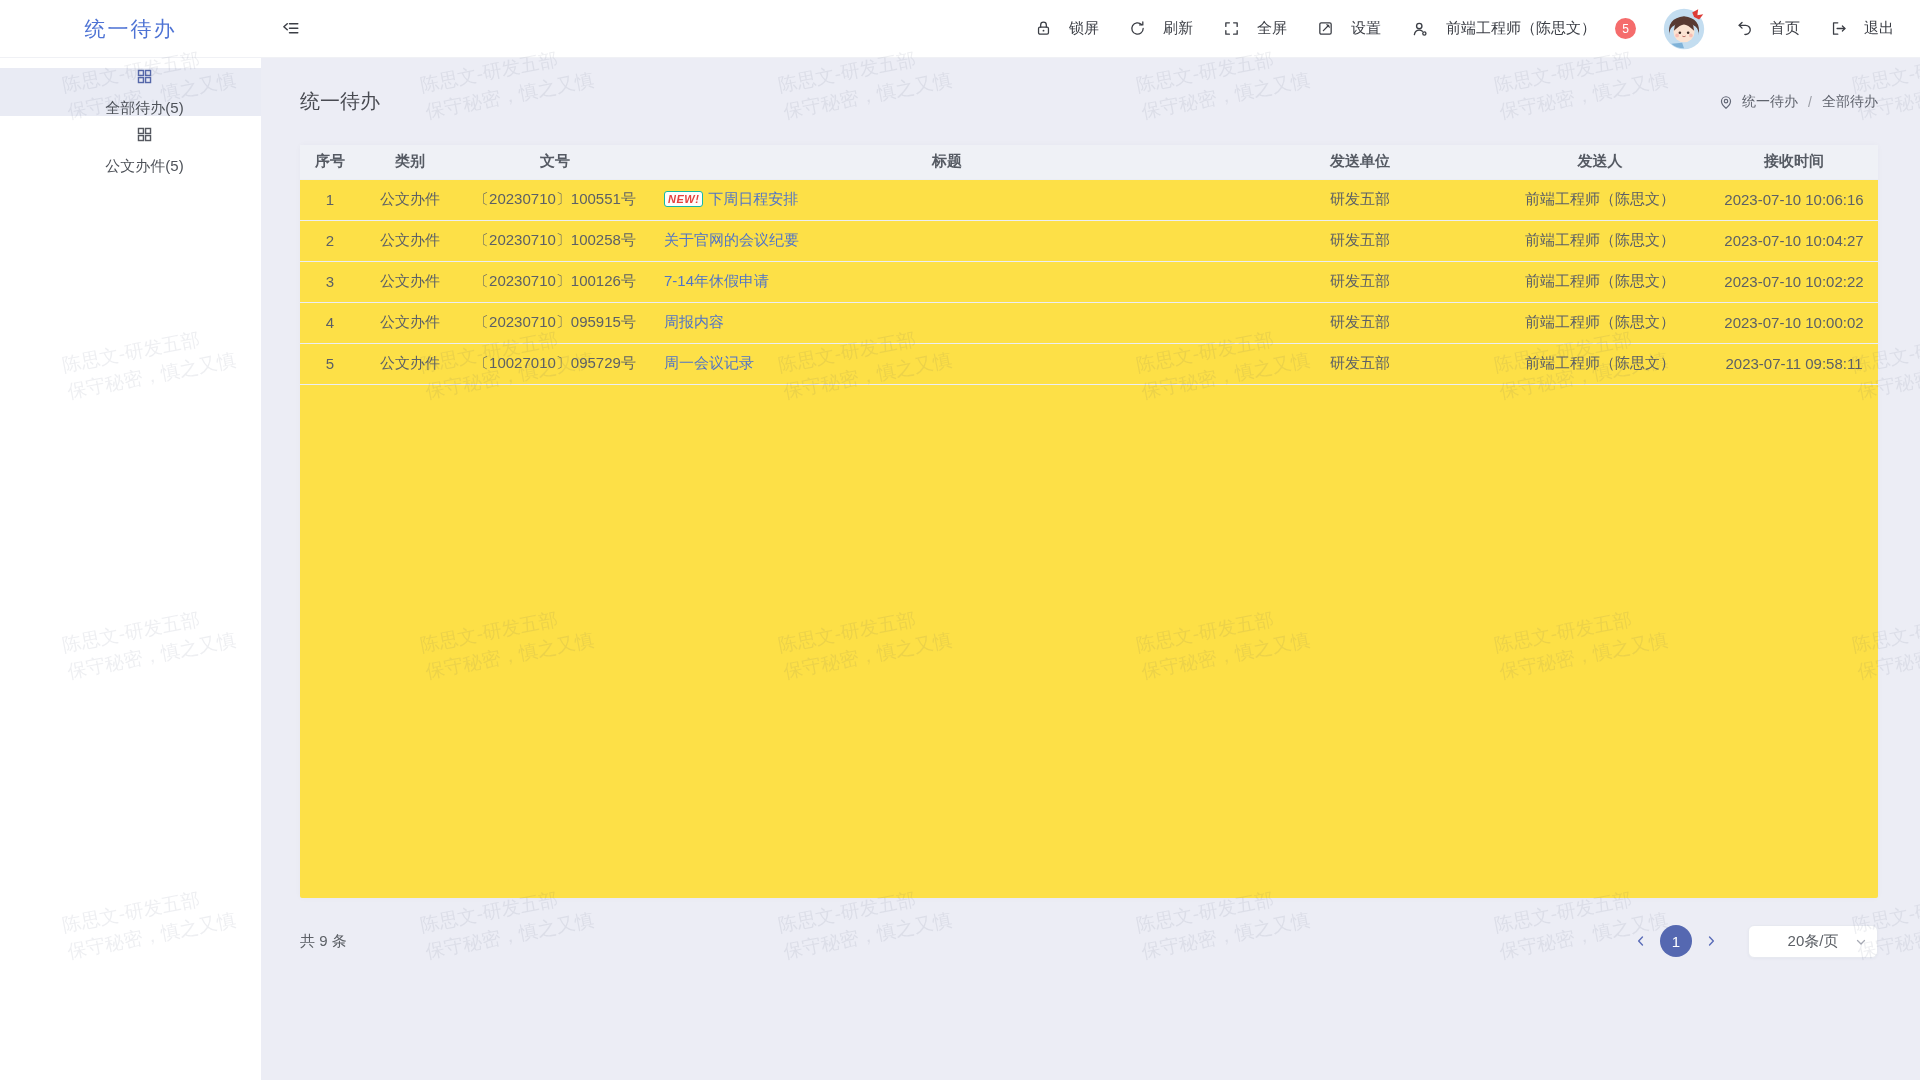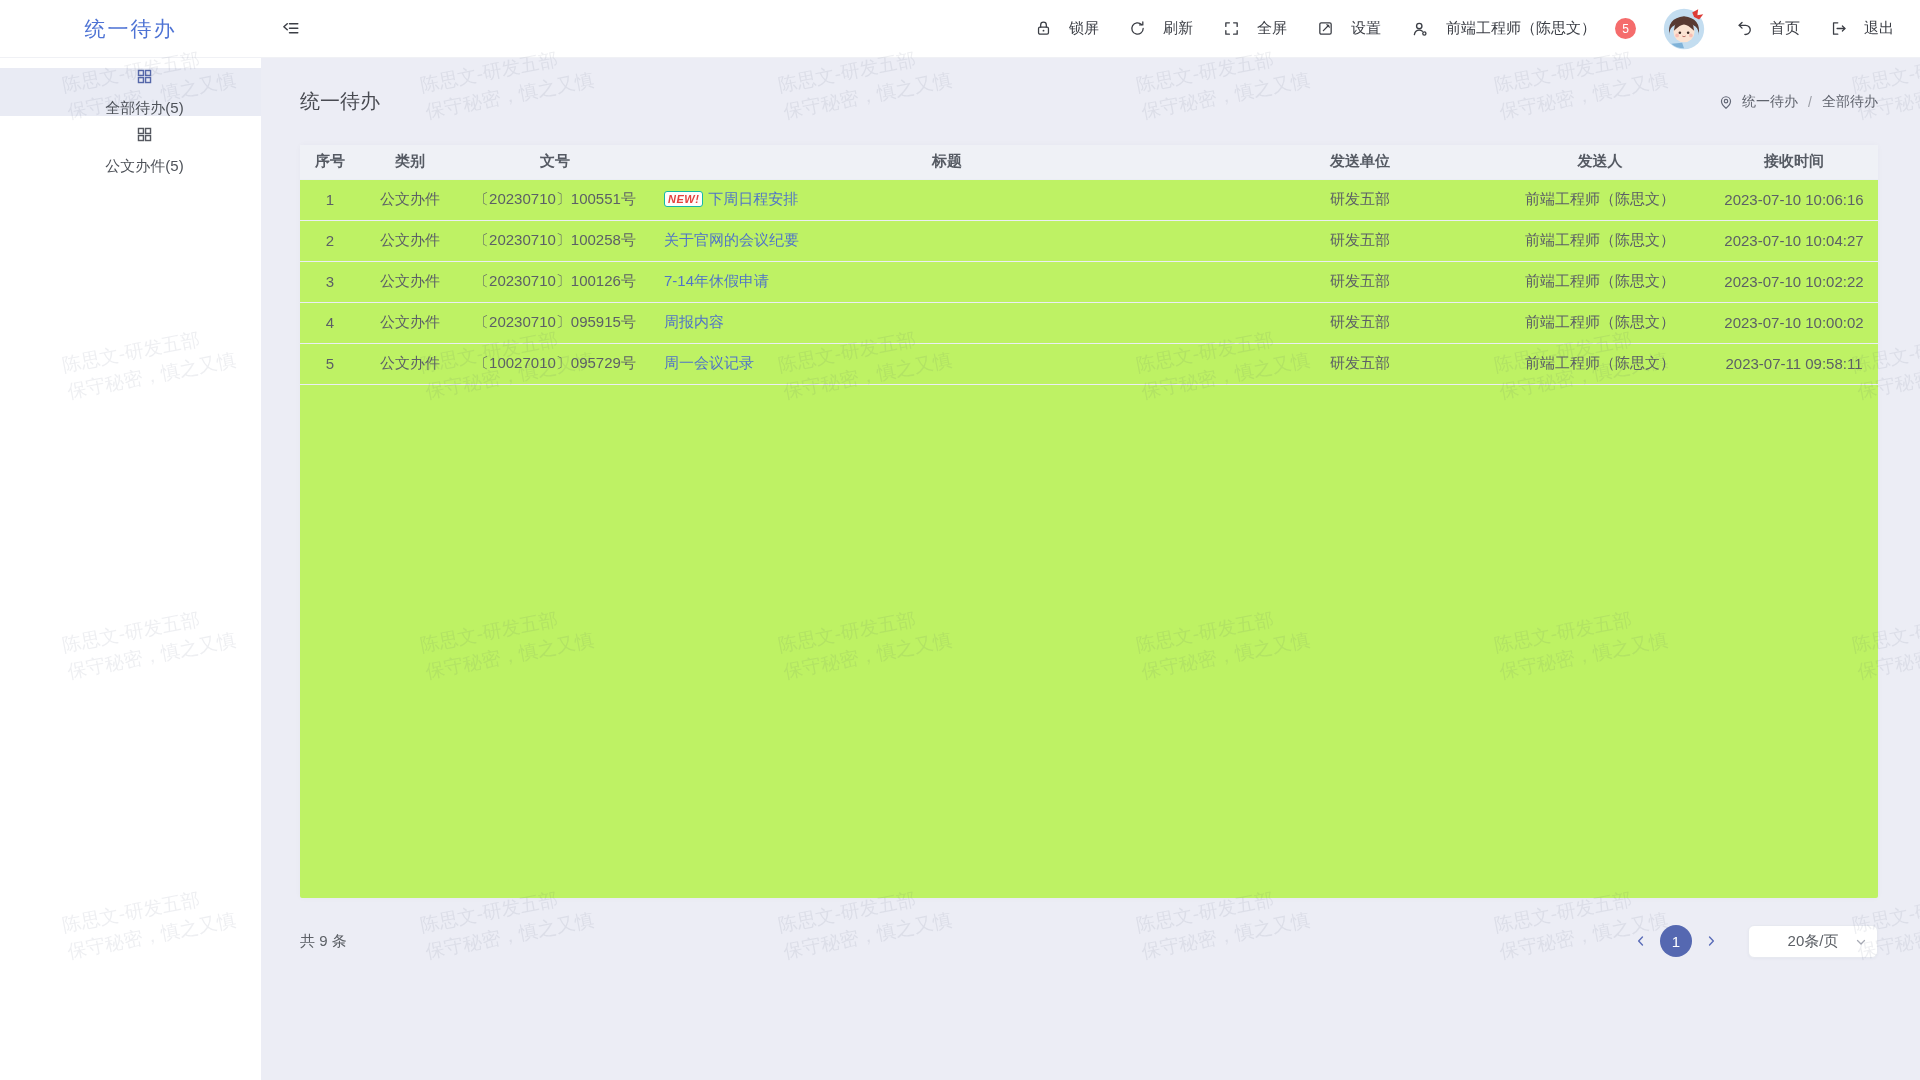--- a/index.html
+++ b/index.html
@@ -41,21 +41,21 @@
   .side-item:not(.active) .grid-ic { color:#55585f; }
 
   
   .main { position:absolute; left:261px; top:58px; right:0; bottom:0; padding:0 42px 0 39px; }
   .page-head { height:87px; display:flex; align-items:center; justify-content:space-between; }
   .page-title { font-size:20px; color:#494b52; }
   .breadcrumb { display:flex; align-items:center; gap:8px; font-size:14px; color:#5f636d; }
   .breadcrumb .sep { color:#9a9da5; margin:0 2px; }
   .crumb-link { cursor:pointer; }
 
-  .card { background:#bef264; height:753px; border-radius:2px; box-shadow:0 0 6px rgba(30,40,90,0.03); }
+  .card { background:#fde047; height:753px; border-radius:2px; box-shadow:0 0 6px rgba(30,40,90,0.03); }
   table { width:100%; border-collapse:collapse; table-layout:fixed; }
   thead th {
     height:34px; background:#eff1f6; font-size:15px; color:#555a63; font-weight:bold;
     text-align:center; border-bottom:1px solid #ebeef5;
   }
   thead th.al { text-align:center; padding-left:14px;font-family:Liberation Serif, serif; }
   tbody td {
     height:41px; border-bottom:1px solid #ebeef5; font-size:15px; color:#5c6066;
     text-align:center; white-space:nowrap; overflow:hidden;
   }

